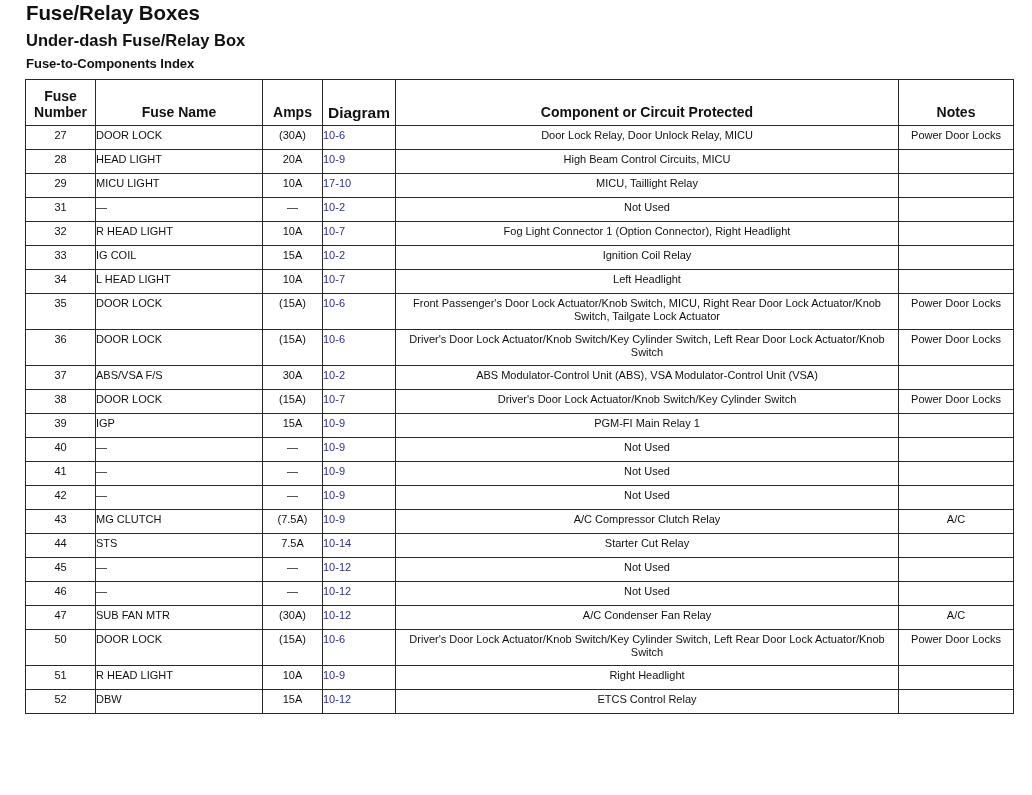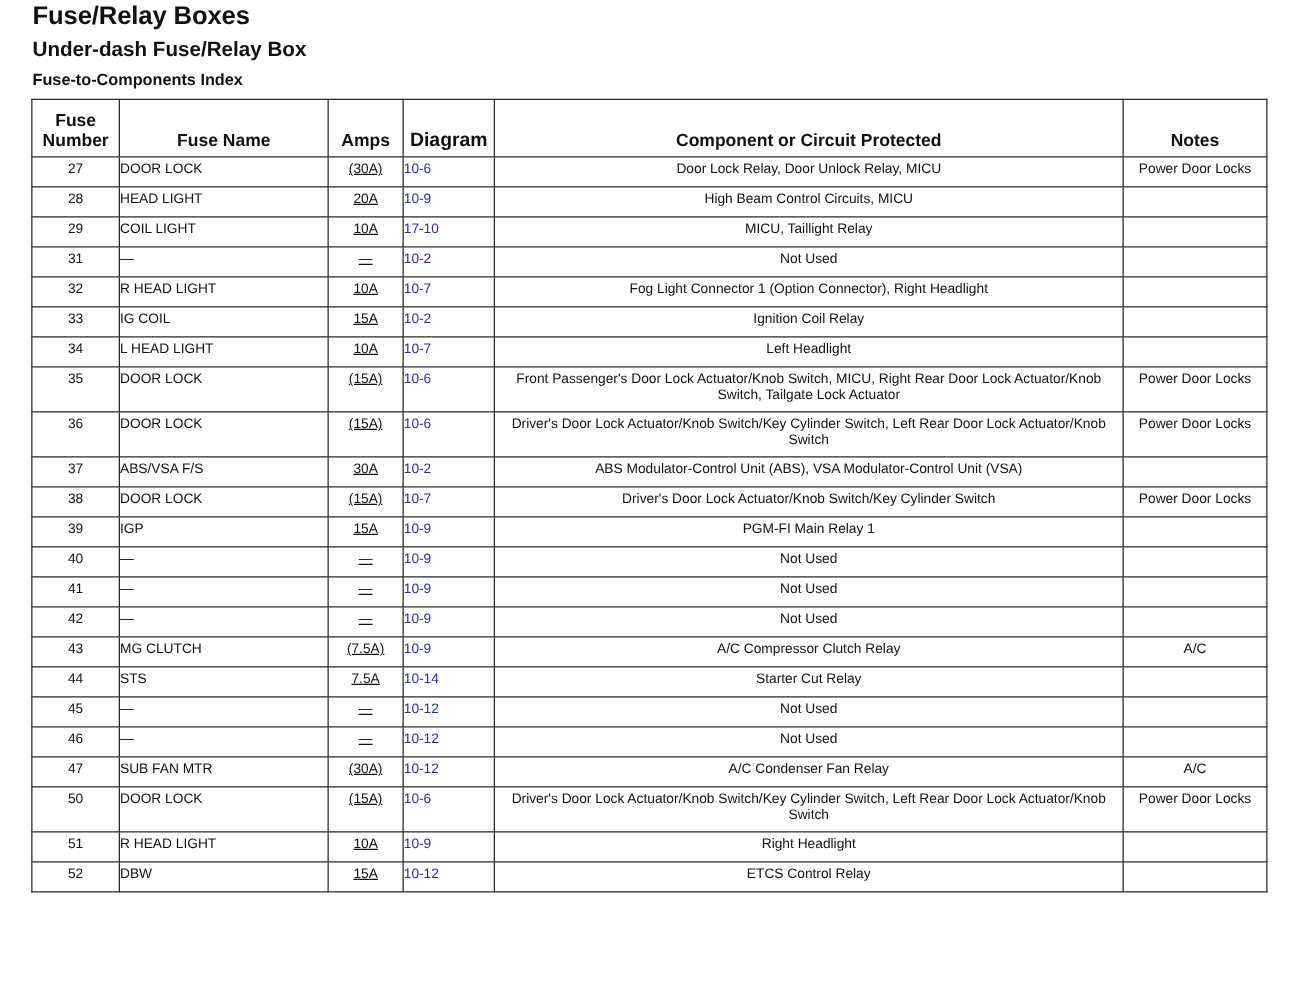--- a/index.html
+++ b/index.html
@@ -69,21 +69,21 @@
       height: 20px;
       vertical-align: top;
       padding-top: 3px;
       line-height: 13px;
     }
     table.fuse-table tr.tall td {
       height: 32px;
     }
     td.c-num { text-align: center; }
     td.c-name { text-align: left; padding-left: 8px; }
-    td.c-amps { text-align: center; text-decoration: underline; }
+    td.c-amps { text-align: center; }
     td.c-diag { text-align: left; color: #2b2f9a; }
     td.c-comp { text-align: center; padding-left: 7px; padding-right: 8px; }
     td.c-notes { text-align: center; }
   </style>
 </head>
 <body>
 
 <h1 class="title">Fuse/Relay Boxes</h1>
 <h2 class="subtitle">Under-dash Fuse/Relay Box</h2>
 <h3 class="section">Fuse-to-Components Index</h3>
@@ -122,21 +122,21 @@
       <tr>
         <td class="c-num">28</td>
         <td class="c-name">HEAD LIGHT</td>
         <td class="c-amps">20A</td>
         <td class="c-diag" style="color: rgb(43, 47, 154);">10-9</td>
         <td class="c-comp">High Beam Control Circuits, MICU</td>
         <td class="c-notes"></td>
       </tr>
       <tr>
         <td class="c-num">29</td>
-        <td class="c-name">COIL LIGHT</td>
+        <td class="c-name">MICU LIGHT</td>
         <td class="c-amps">10A</td>
         <td class="c-diag" style="color: rgb(43, 47, 154);">17-10</td>
         <td class="c-comp">MICU, Taillight Relay</td>
         <td class="c-notes"></td>
       </tr>
       <tr>
         <td class="c-num">31</td>
         <td class="c-name">—</td>
         <td class="c-amps">—</td>
         <td class="c-diag" style="color: rgb(43, 47, 154);">10-2</td>

